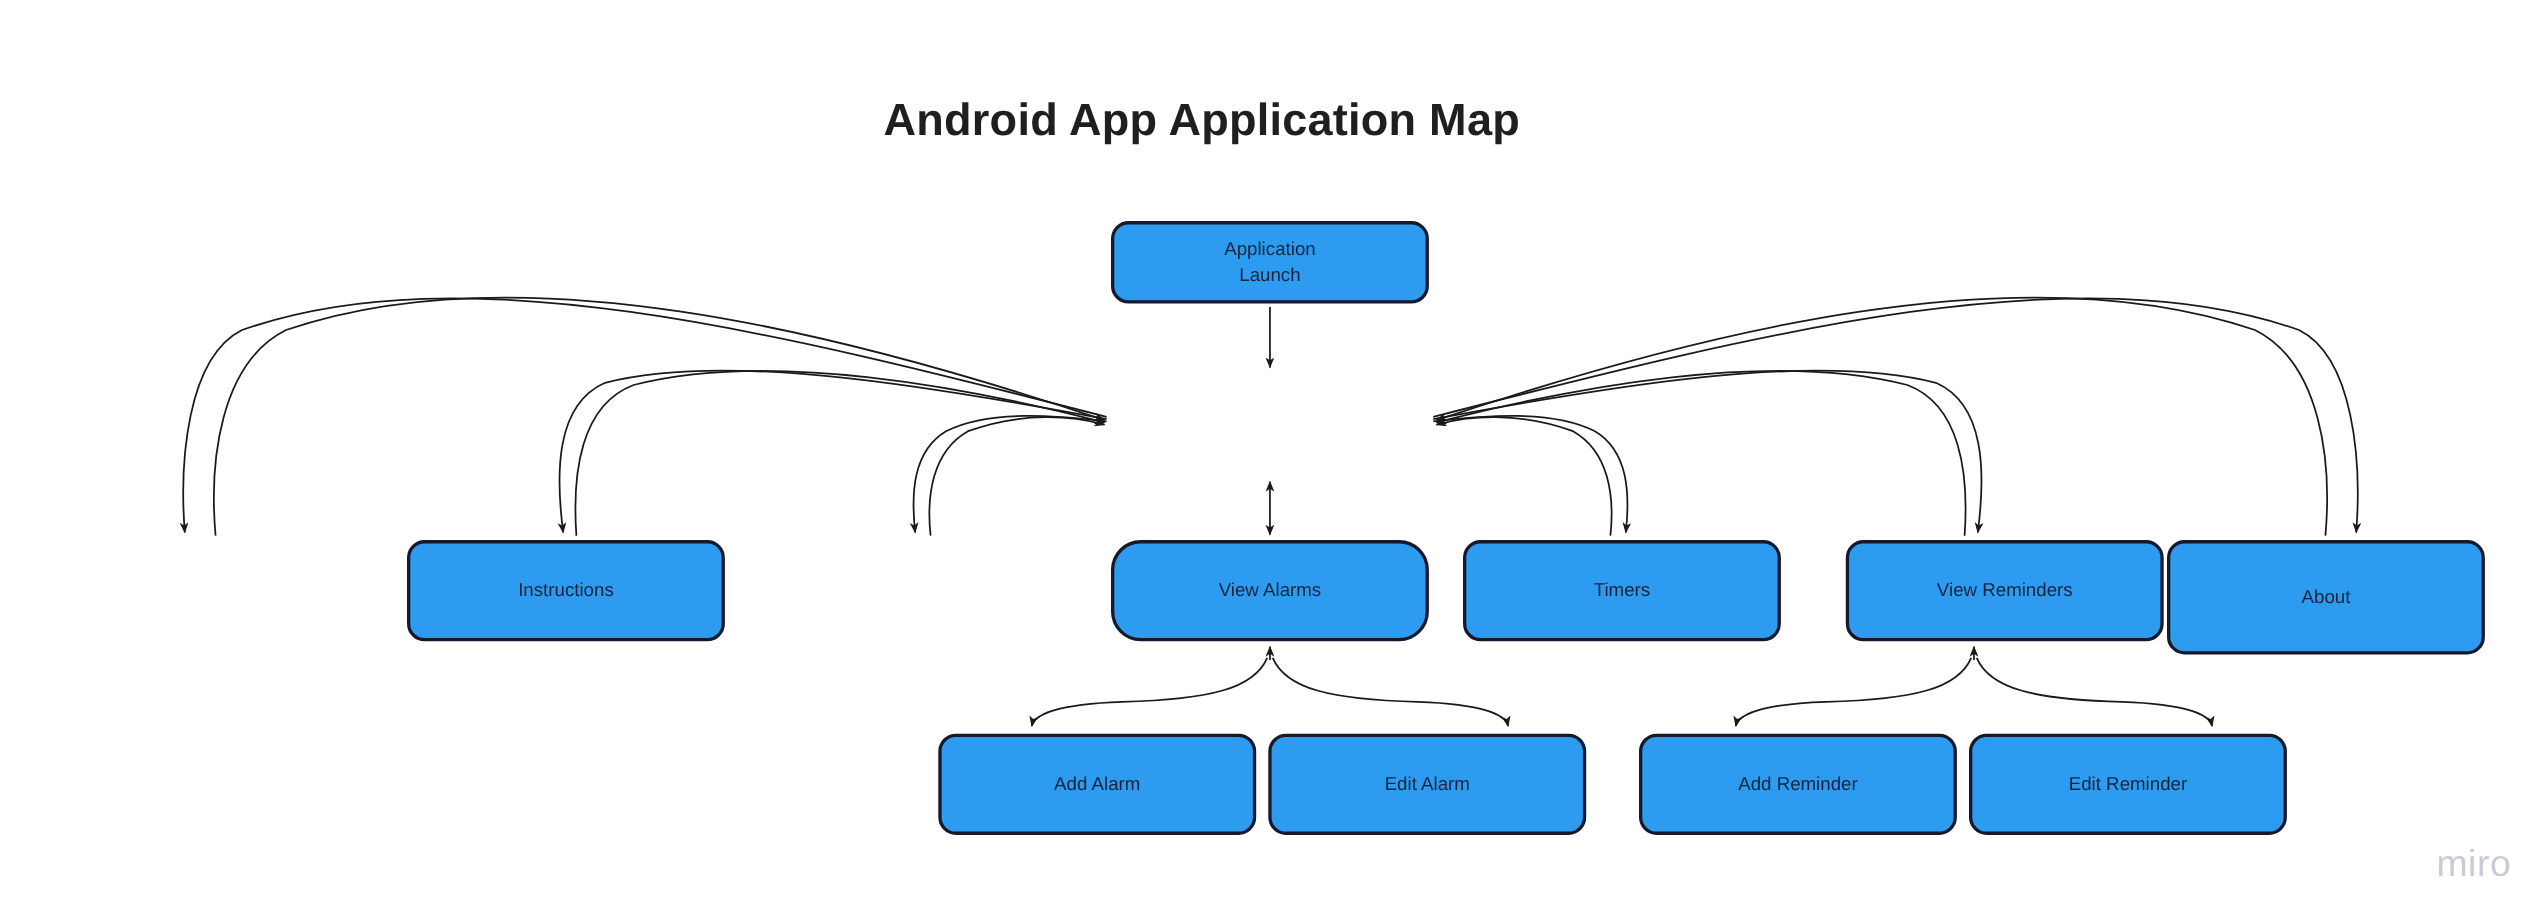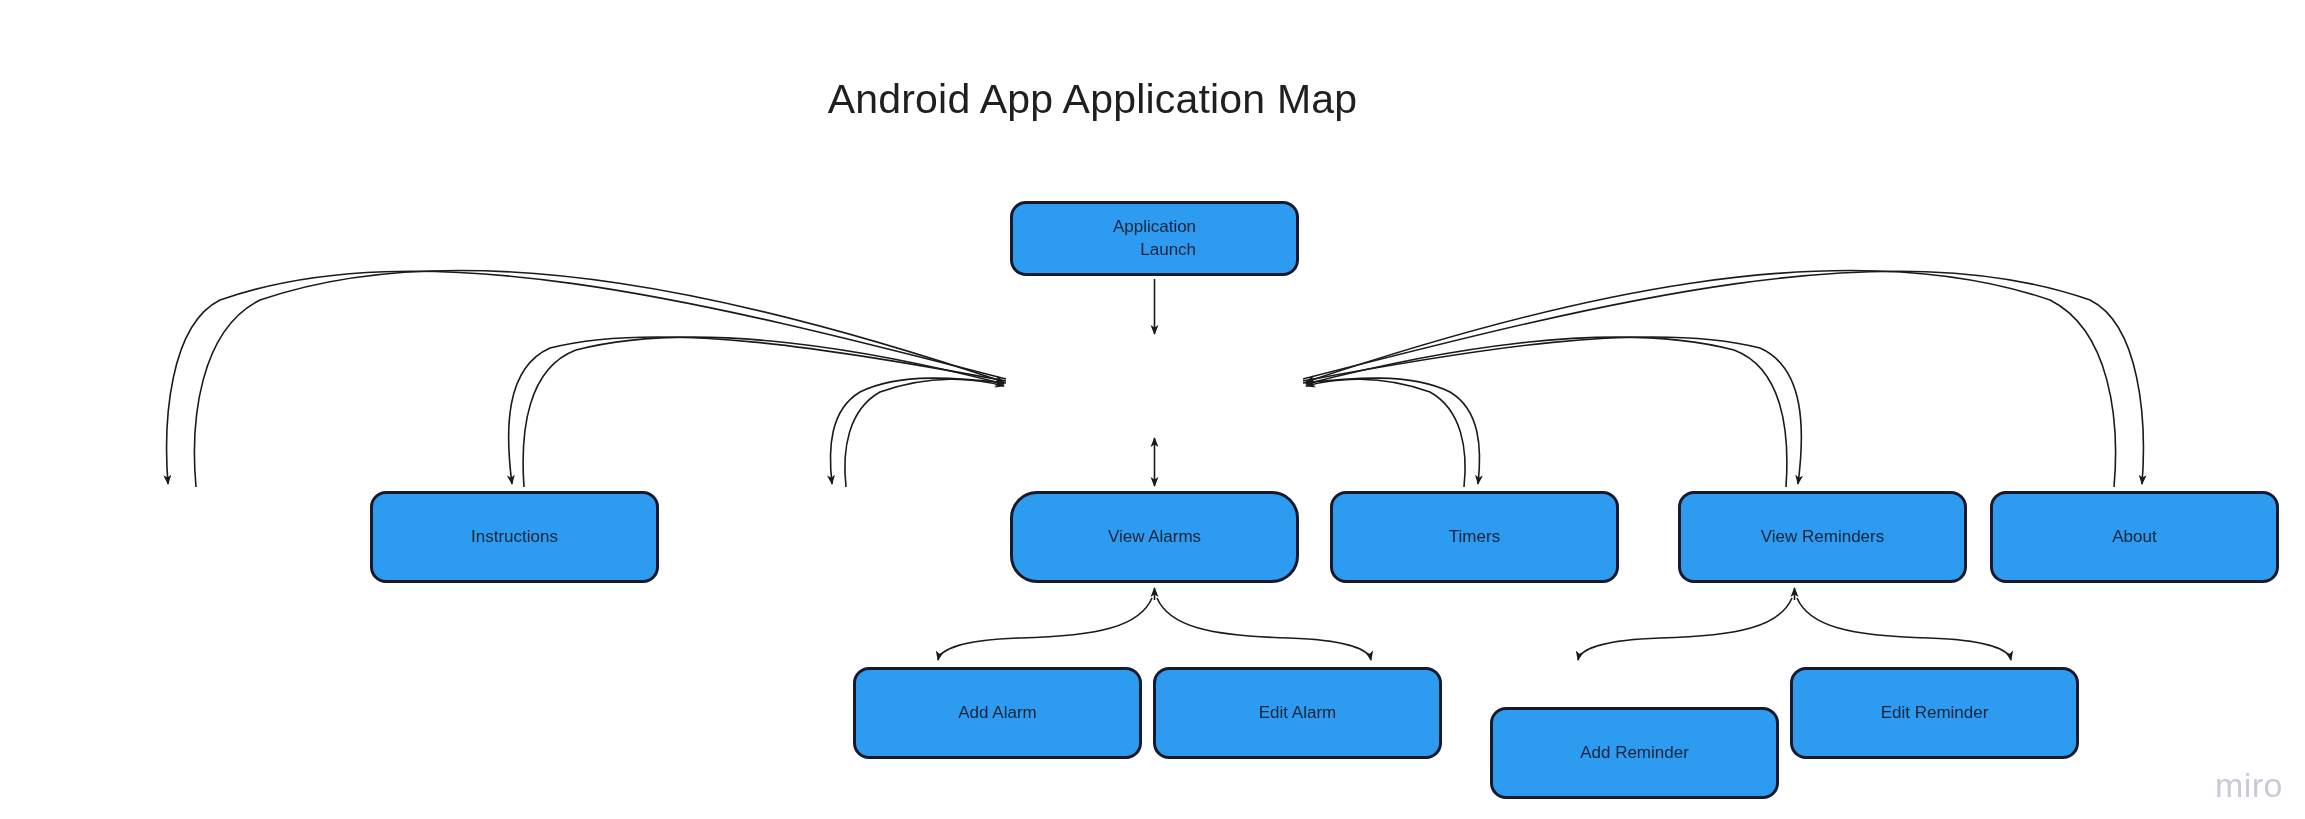--- a/index.html
+++ b/index.html
@@ -13,25 +13,25 @@
   #canvas {
     position: relative;
     width: 2305px;
     height: 819px;
     background: #ffffff;
     overflow: hidden;
   }
   #title {
     position: absolute;
     left: 0;
-    top: 76px;
+    top: 86px;
     width: 2185px;
     text-align: center;
     font-size: 41px;
-    font-weight: 400;
+    font-weight: 700;
     color: #1f1f1f;
     letter-spacing: 0.2px;
     font-family: "Liberation Sans", sans-serif;
   }
   #edges {
     position: absolute;
     left: 0;
     top: 0;
     width: 2305px;
     height: 819px;
@@ -39,21 +39,21 @@
   }
   .node {
     position: absolute;
     box-sizing: border-box;
     background: #2d9cf0;
     border: 3px solid #15192b;
     border-radius: 16px;
     display: flex;
     align-items: center;
     justify-content: center;
-    text-align: right;
+    text-align: center;
     color: #16233a;
     font-size: 17px;
     line-height: 1.35;
     font-family: "Liberation Sans", sans-serif;
     white-space: pre-line;
     z-index: 2;
   }
   #watermark {
     position: absolute;
     right: 22px;
@@ -122,25 +122,25 @@
 
   <div class="node" style="left:370px; top:491px; width:289px; height:92px;">Instructions</div>
 
 
   <div class="node" style="left:1010px; top:491px; width:289px; height:92px;border-radius:27px;">View Alarms</div>
 
   <div class="node" style="left:1330px; top:491px; width:289px; height:92px;">Timers</div>
 
   <div class="node" style="left:1650px; top:491px; width:289px; height:92px;margin-left:28px;">View Reminders</div>
 
-  <div class="node" style="left:1970px; top:491px; width:289px; height:92px;margin-left:20px;">About</div>
+  <div class="node" style="left:1970px; top:491px; width:289px; height:104px;">About</div>
 
   <div class="node" style="left:853px; top:667px; width:289px; height:92px;">Add Alarm</div>
 
   <div class="node" style="left:1153px; top:667px; width:289px; height:92px;">Edit Alarm</div>
 
-  <div class="node" style="left:1490px; top:667px; width:289px; height:92px;margin-top:40px;">Add Reminder</div>
+  <div class="node" style="left:1490px; top:667px; width:289px; height:92px;">Add Reminder</div>
 
   <div class="node" style="left:1790px; top:667px; width:289px; height:92px;">Edit Reminder</div>
 
   <div id="watermark">miro</div>
 
 </div>
 
 </body></html>

